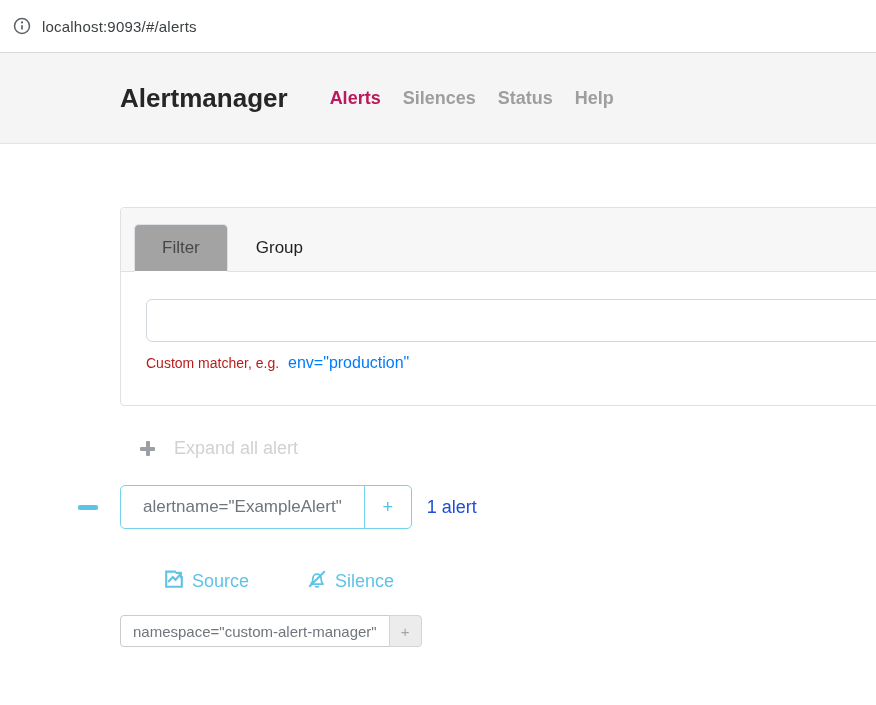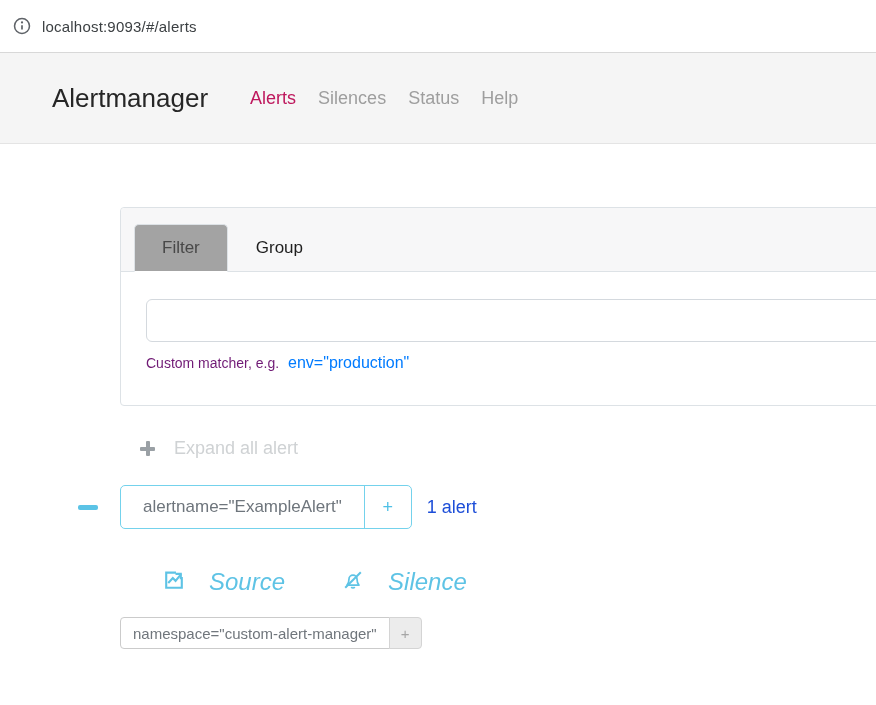--- a/index.html
+++ b/index.html
@@ -7,42 +7,42 @@
     font-family: "Liberation Sans", "DejaVu Sans", sans-serif; }
 
   
   .url-bar { height: 53px; display: flex; align-items: center; padding-left: 13px;
     border-bottom: 1px solid #d8d8d8; background: #fff; }
   .url-bar .info-ic { width: 18px; height: 18px; display: inline-block; }
   .url-text { margin-left: 11px; font-size: 15px; color: #3c4043; letter-spacing: .2px; }
 
   
   .navbar { height: 91px; background: #f5f5f5; border-bottom: 1px solid #e4e4e4;
-    display: flex; align-items: center; padding-left: 52px; }
+    display: flex; align-items: center; padding-left: 120px; font-weight: bold; }
   .brand { font-size: 26px; color: #262626; margin-right: 31px; }
   .nav { display: flex; align-items: center; }
   .nav-link { font-size: 18px; color: #9e9e9e; padding: 0 11px; cursor: pointer; }
   .nav-link.active { color: #be185d; }
 
   
   .card { margin: 63px 0 0 120px; width: 790px; border: 1px solid #dde2e6;
     border-radius: 4px; background: #fff; }
   .card-header { background: #f7f7f8; border-bottom: 1px solid #dde2e6;
     padding: 16px 0 0 13px; border-radius: 4px 4px 0 0; }
   .tabs { display: flex; margin-bottom: -1px; }
   .tab { font-size: 17px; padding: 13px 27px; color: #1f1f1f; cursor: pointer;
     border: 1px solid transparent; border-radius: 5px 5px 0 0; }
   .tab.active { background: #a3a3a3; color: #484848; border-color: #dde2e6;
     border-bottom-color: #fff; }
   .card-body { padding: 27px 25px 33px 25px; }
   .matcher-input { display: block; width: 100%; height: 43px; border: 1px solid #d4d9de;
     border-radius: 6px; outline: none; font-size: 16px; padding: 0 12px;
     color: #495057; background: #fff; }
   .hint { margin-top: 12px; display: flex; align-items: baseline; }
-  .hint-text { font-size: 14px; color: #701a75; }
+  .hint-text { font-size: 14px; color: #b91c1c; }
   .hint-link { font-size: 16px; color: #007bff; margin-left: 9px; text-decoration: none; cursor: pointer; }
 
   
   .expand-row { margin: 32px 0 0 140px; display: flex; align-items: center; cursor: pointer; }
   .plus-cross { position: relative; width: 15px; height: 15px; display: inline-block; }
   .plus-cross::before, .plus-cross::after { content: ""; position: absolute; background: #9aa0a5; border-radius: 1px; }
   .plus-cross::before { left: 0; top: 5.5px; width: 15px; height: 4px; }
   .plus-cross::after  { top: 0; left: 5.5px; width: 4px; height: 15px; }
   .expand-label { margin-left: 19px; font-size: 18px; color: #cfd2d4; }
 
@@ -54,21 +54,21 @@
     border: 1px solid #74d2ec; border-radius: 5px; background: #fff; }
   .group-matcher { padding: 11px 22px; font-size: 17px; color: #6e757c; }
   .group-plus { width: 47px; border-left: 1px solid #74d2ec; display: flex;
     align-items: center; justify-content: center; color: #4fc0e6; font-size: 18px; cursor: pointer; }
   .group-count { margin-left: 15px; font-size: 18px; color: #1d4ed8; }
 
   
   .alert-row { margin: 39px 0 0 120px; display: flex; align-items: center; }
   .timestamp { font-size: 17.5px; color: #24292e; }
   .link-btn { display: flex; align-items: center; color: #5ec3e5; cursor: pointer; }
-  .link-btn .lbl { font-size: 24px; margin-left: 24px; font-style: italic; }
+  .link-btn .lbl { font-size: 18px; margin-left: 7px; }
   .link-source { margin-left: 43px; }
   .link-silence { margin-left: 57px; }
 
   
   .chip-row { margin: 21px 0 0 120px; display: inline-flex; align-items: stretch; height: 32px; }
   .chip-label { border: 1px solid #cbcbcb; border-radius: 4px 0 0 4px; background: #fff;
     padding: 0 12px; display: flex; align-items: center; font-size: 15px; color: #70767c; }
   .chip-plus { width: 33px; margin-left: -1px; border: 1px solid #d4d4d4; background: #ececec;
     border-radius: 0 4px 4px 0; display: flex; align-items: center; justify-content: center;
     color: #a5a5a5; font-size: 15px; cursor: pointer; }

